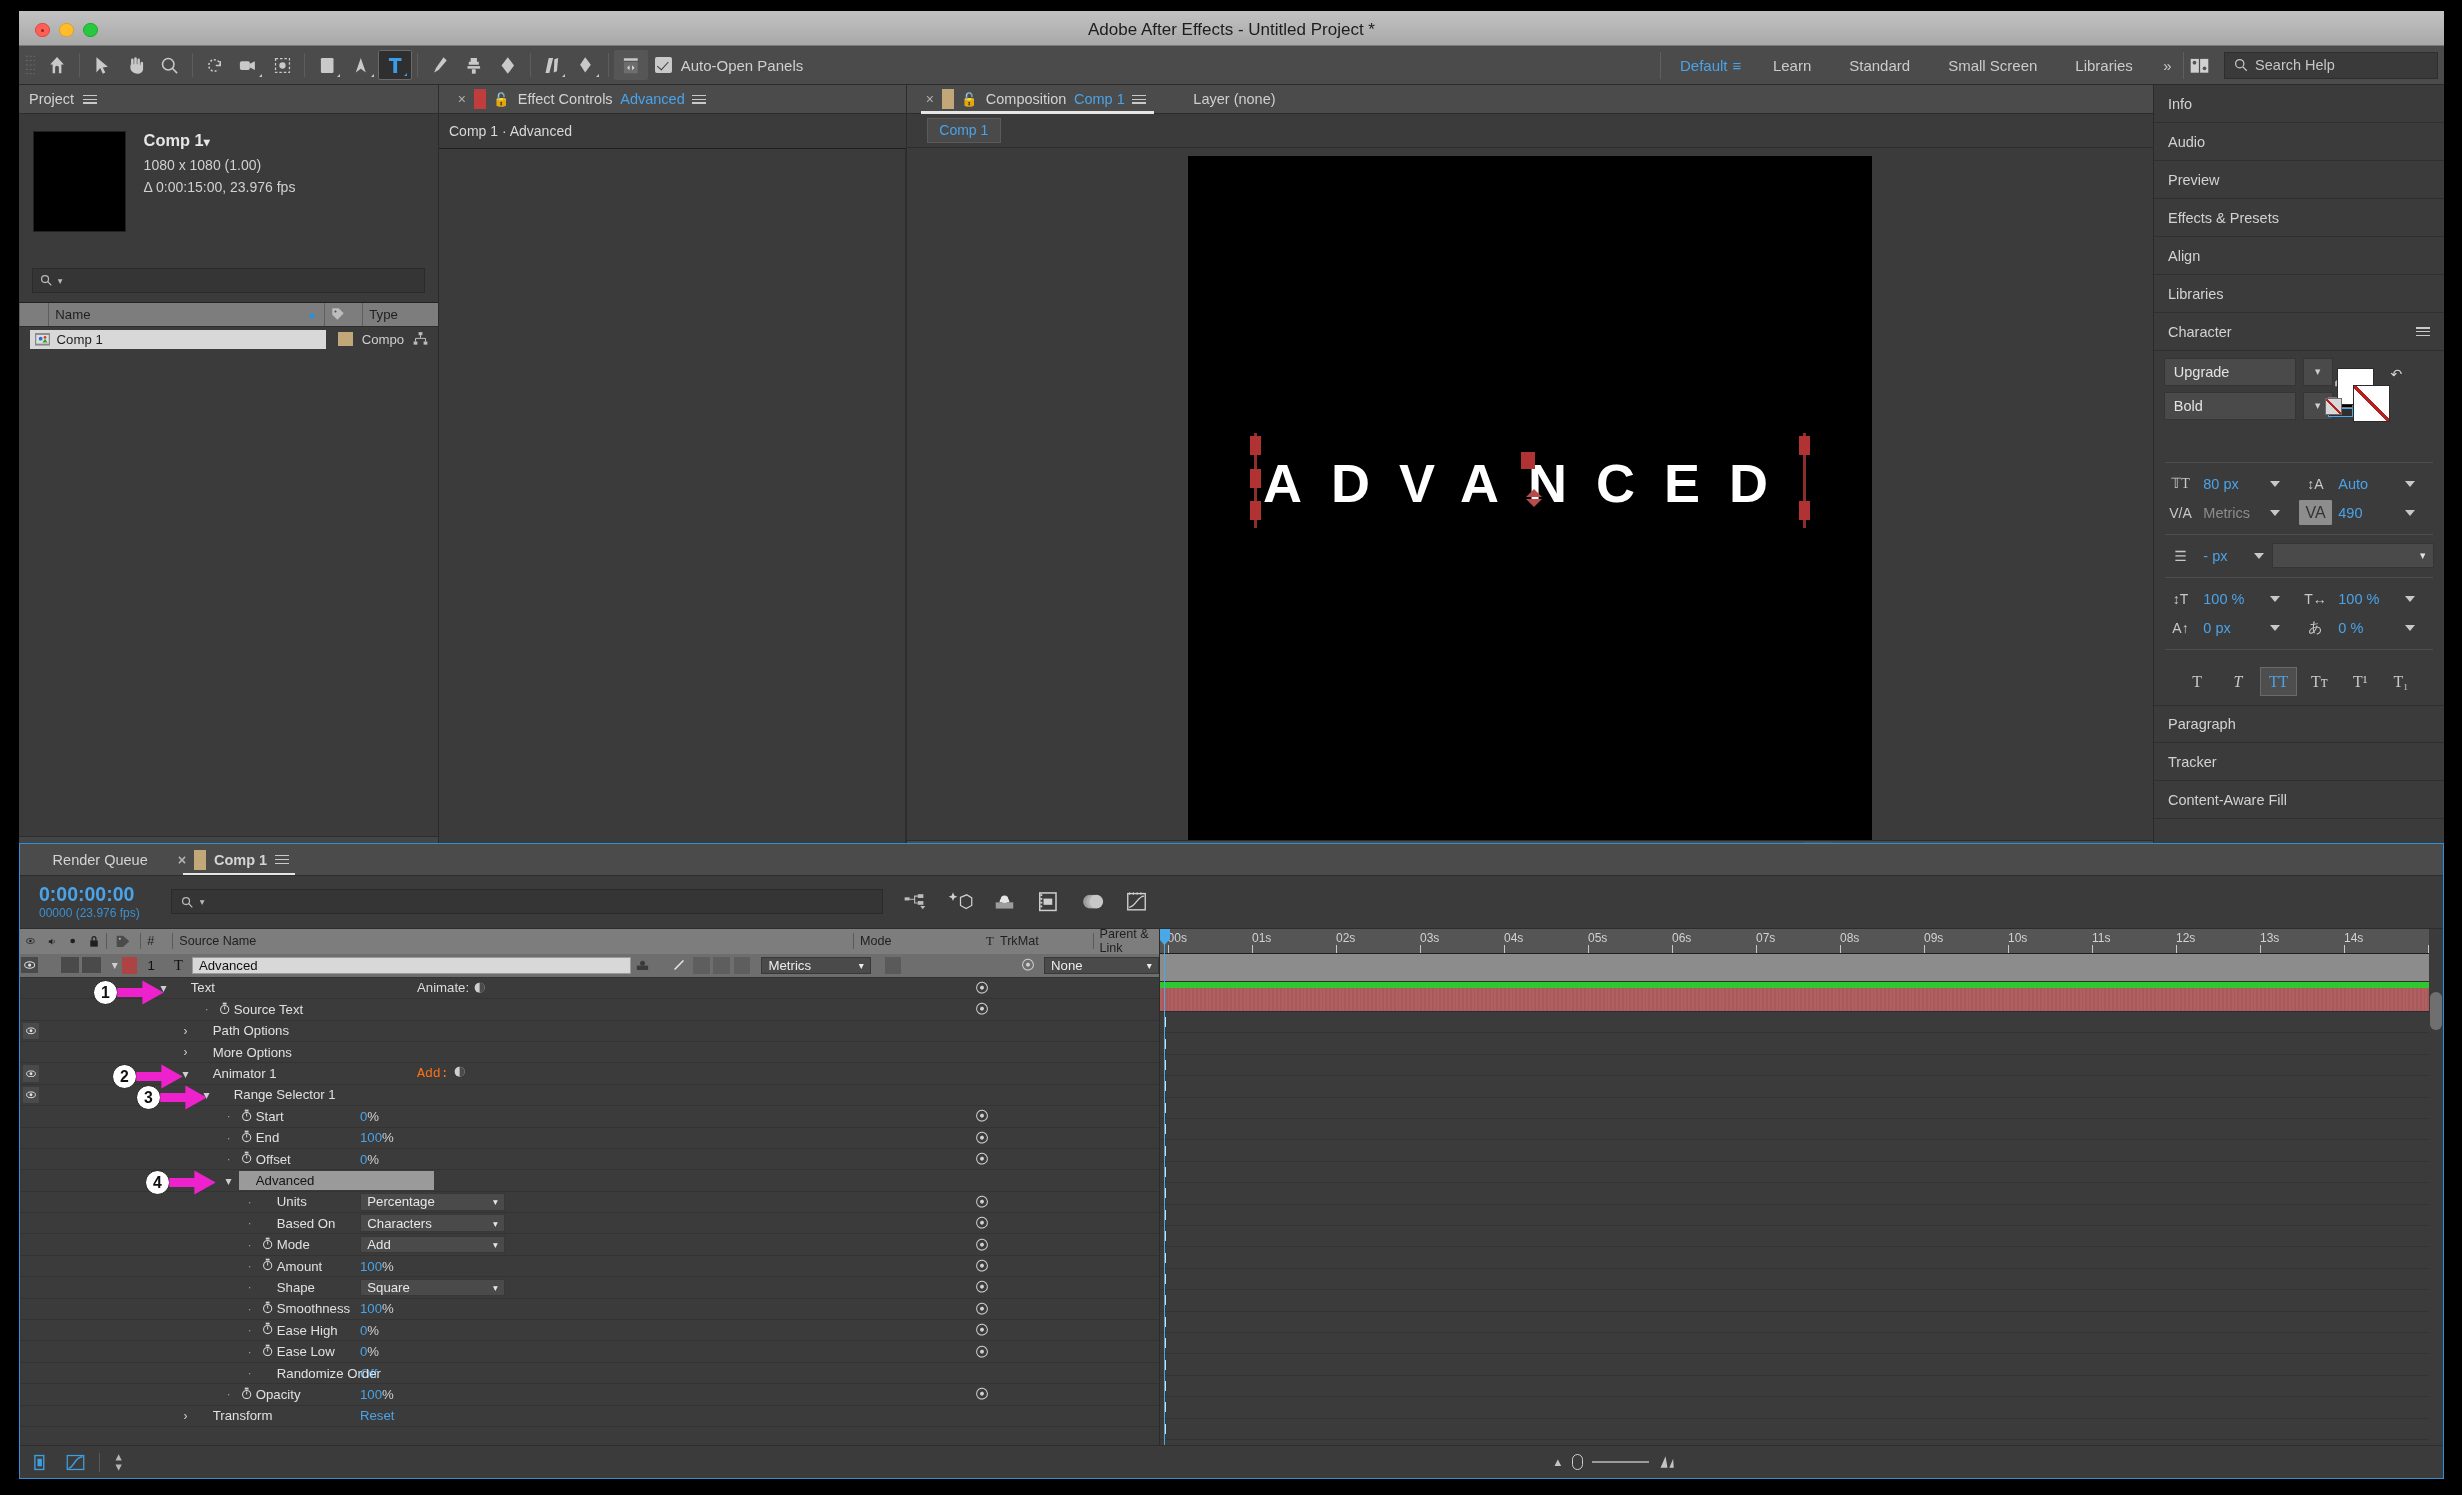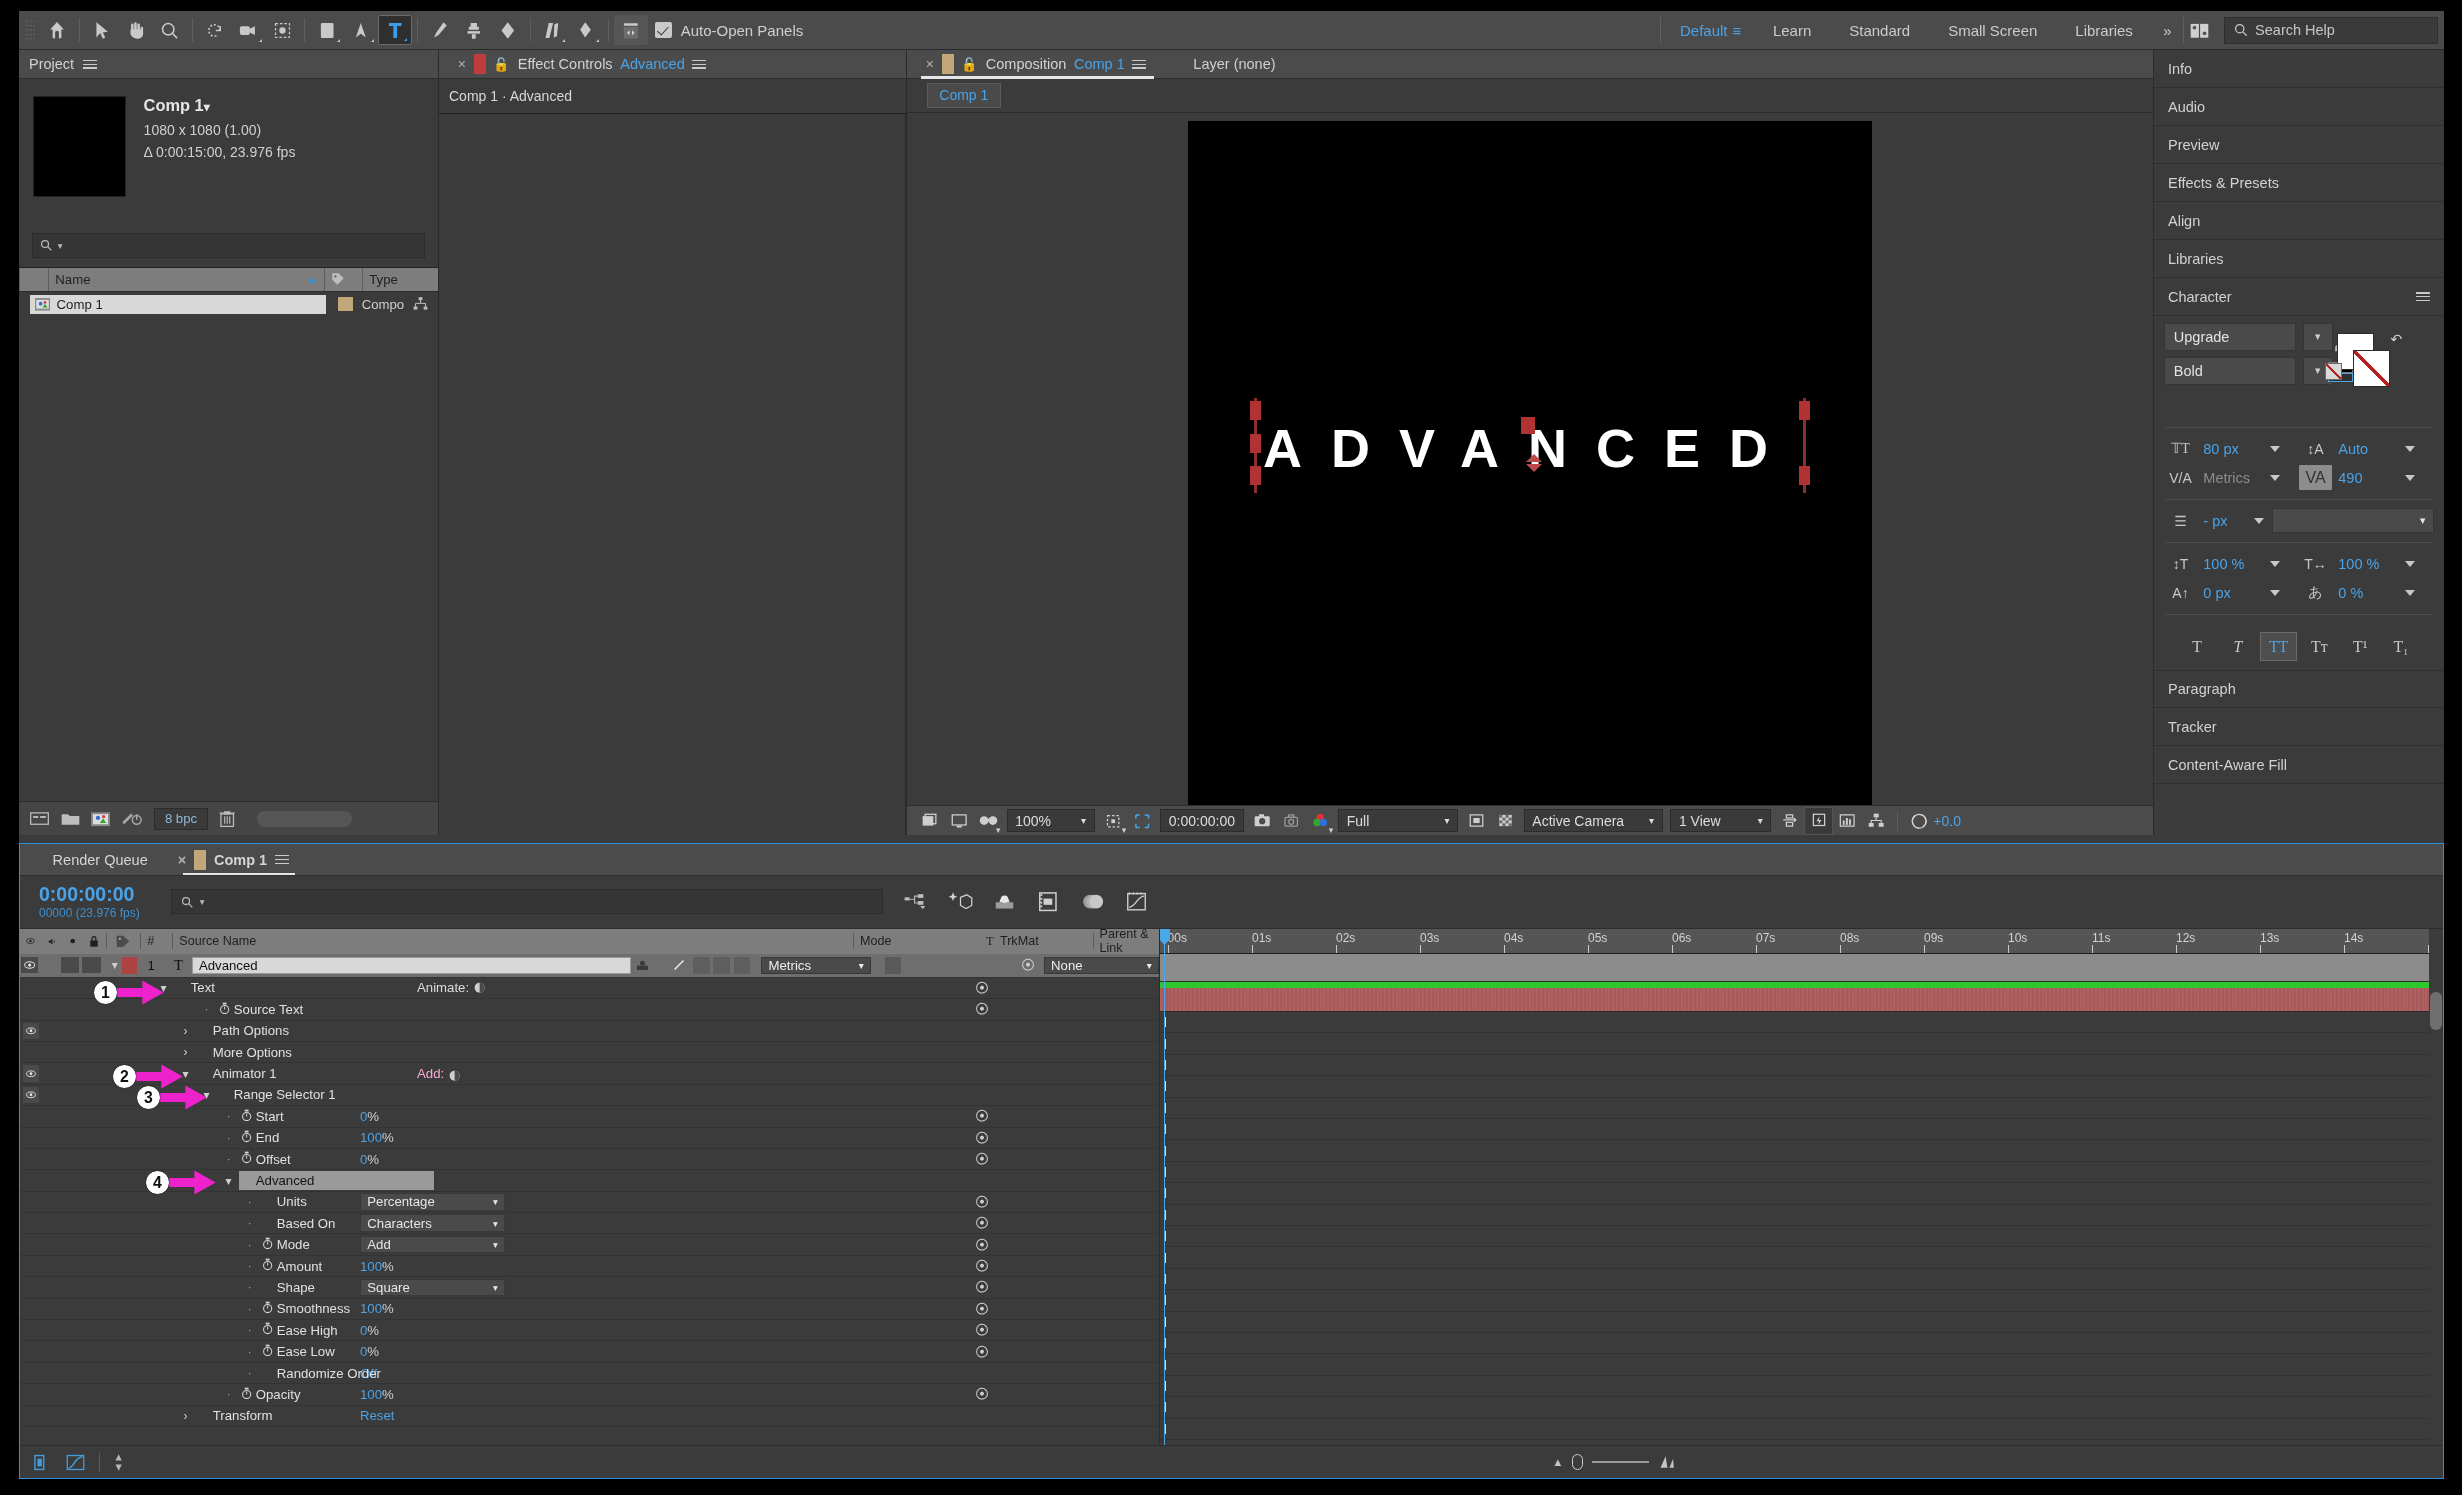--- a/index.html
+++ b/index.html
@@ -252,20 +252,28 @@
   }
   .carrow { margin-left:-2.5px; }
   .scroll-v { position:absolute; right:0; top:0; bottom:0; width:14px; background:#3b3b3b;}
   .sv-thumb { position:absolute; right:1.3px; width:11.3px; background:#6f6f6f; border-radius:5.7px;}
 </style>
 </head>
 <body>
 
 <div id="app">
 
+  <div class="titlebar">
+    <div class="traffic">
+      <div class="dot r"></div>
+      <div class="dot y"></div>
+      <div class="dot g"></div>
+    </div>
+    <div class="win-title">Adobe After Effects - Untitled Project *</div>
+  </div>
 
   <div class="toolbar">
     <div class="grip"></div>
 
     <div class="tool">
       <svg width="20" height="20" viewBox="0 0 32 32">
           <path d="M16 3 L27 15 H23 V29 H19 V20 a3 3 0 0 0-6 0 V29 H9 V15 H5 Z" fill="#c9c9c9"></path>
         </svg>
     </div>
     <div class="tsep"></div>
@@ -1070,21 +1078,21 @@
                     <ellipse cx="8" cy="6" rx="7" ry="4.6" stroke="#e0e0e0" stroke-width="1.5" fill="none"></ellipse>
                     <circle cx="8" cy="6" r="2.3" fill="#e0e0e0"></circle>
                   </svg>
                 </div>
               </div>
               <div style="width:74px;"></div>
               <div style="width:62px;"></div>
               <span class="twirl">▾</span>
               <span style="width:19px;"></span>
               <span style="position:relative;z-index:2;">Animator 1</span>
-              <span style="position:absolute;left:397px;color:#f9a8d4;font-size:13.2px;display:flex;align-items:flex-end;gap:5px;">Add: <svg width="11.3" height="11.3" viewBox="0 0 18 18">
+              <span style="position:absolute;left:397px;color:#f97316;font-size:13.2px;display:flex;align-items:flex-start;gap:5px;font-family:Liberation Mono, monospace;">Add: <svg width="11.3" height="11.3" viewBox="0 0 18 18">
                   <circle cx="9" cy="9" r="8" fill="#cfcfcf"></circle>
                   <path d="M9 1a8 8 0 010 16z" fill="#4b4b4b"></path>
                 </svg></span>
             </div>
             <div class="lrow">
               <div class="eye">
                 <div class="eyebox">
                   <svg width="10" height="7.6" viewBox="0 0 16 12">
                     <ellipse cx="8" cy="6" rx="7" ry="4.6" stroke="#e0e0e0" stroke-width="1.5" fill="none"></ellipse>
                     <circle cx="8" cy="6" r="2.3" fill="#e0e0e0"></circle>

